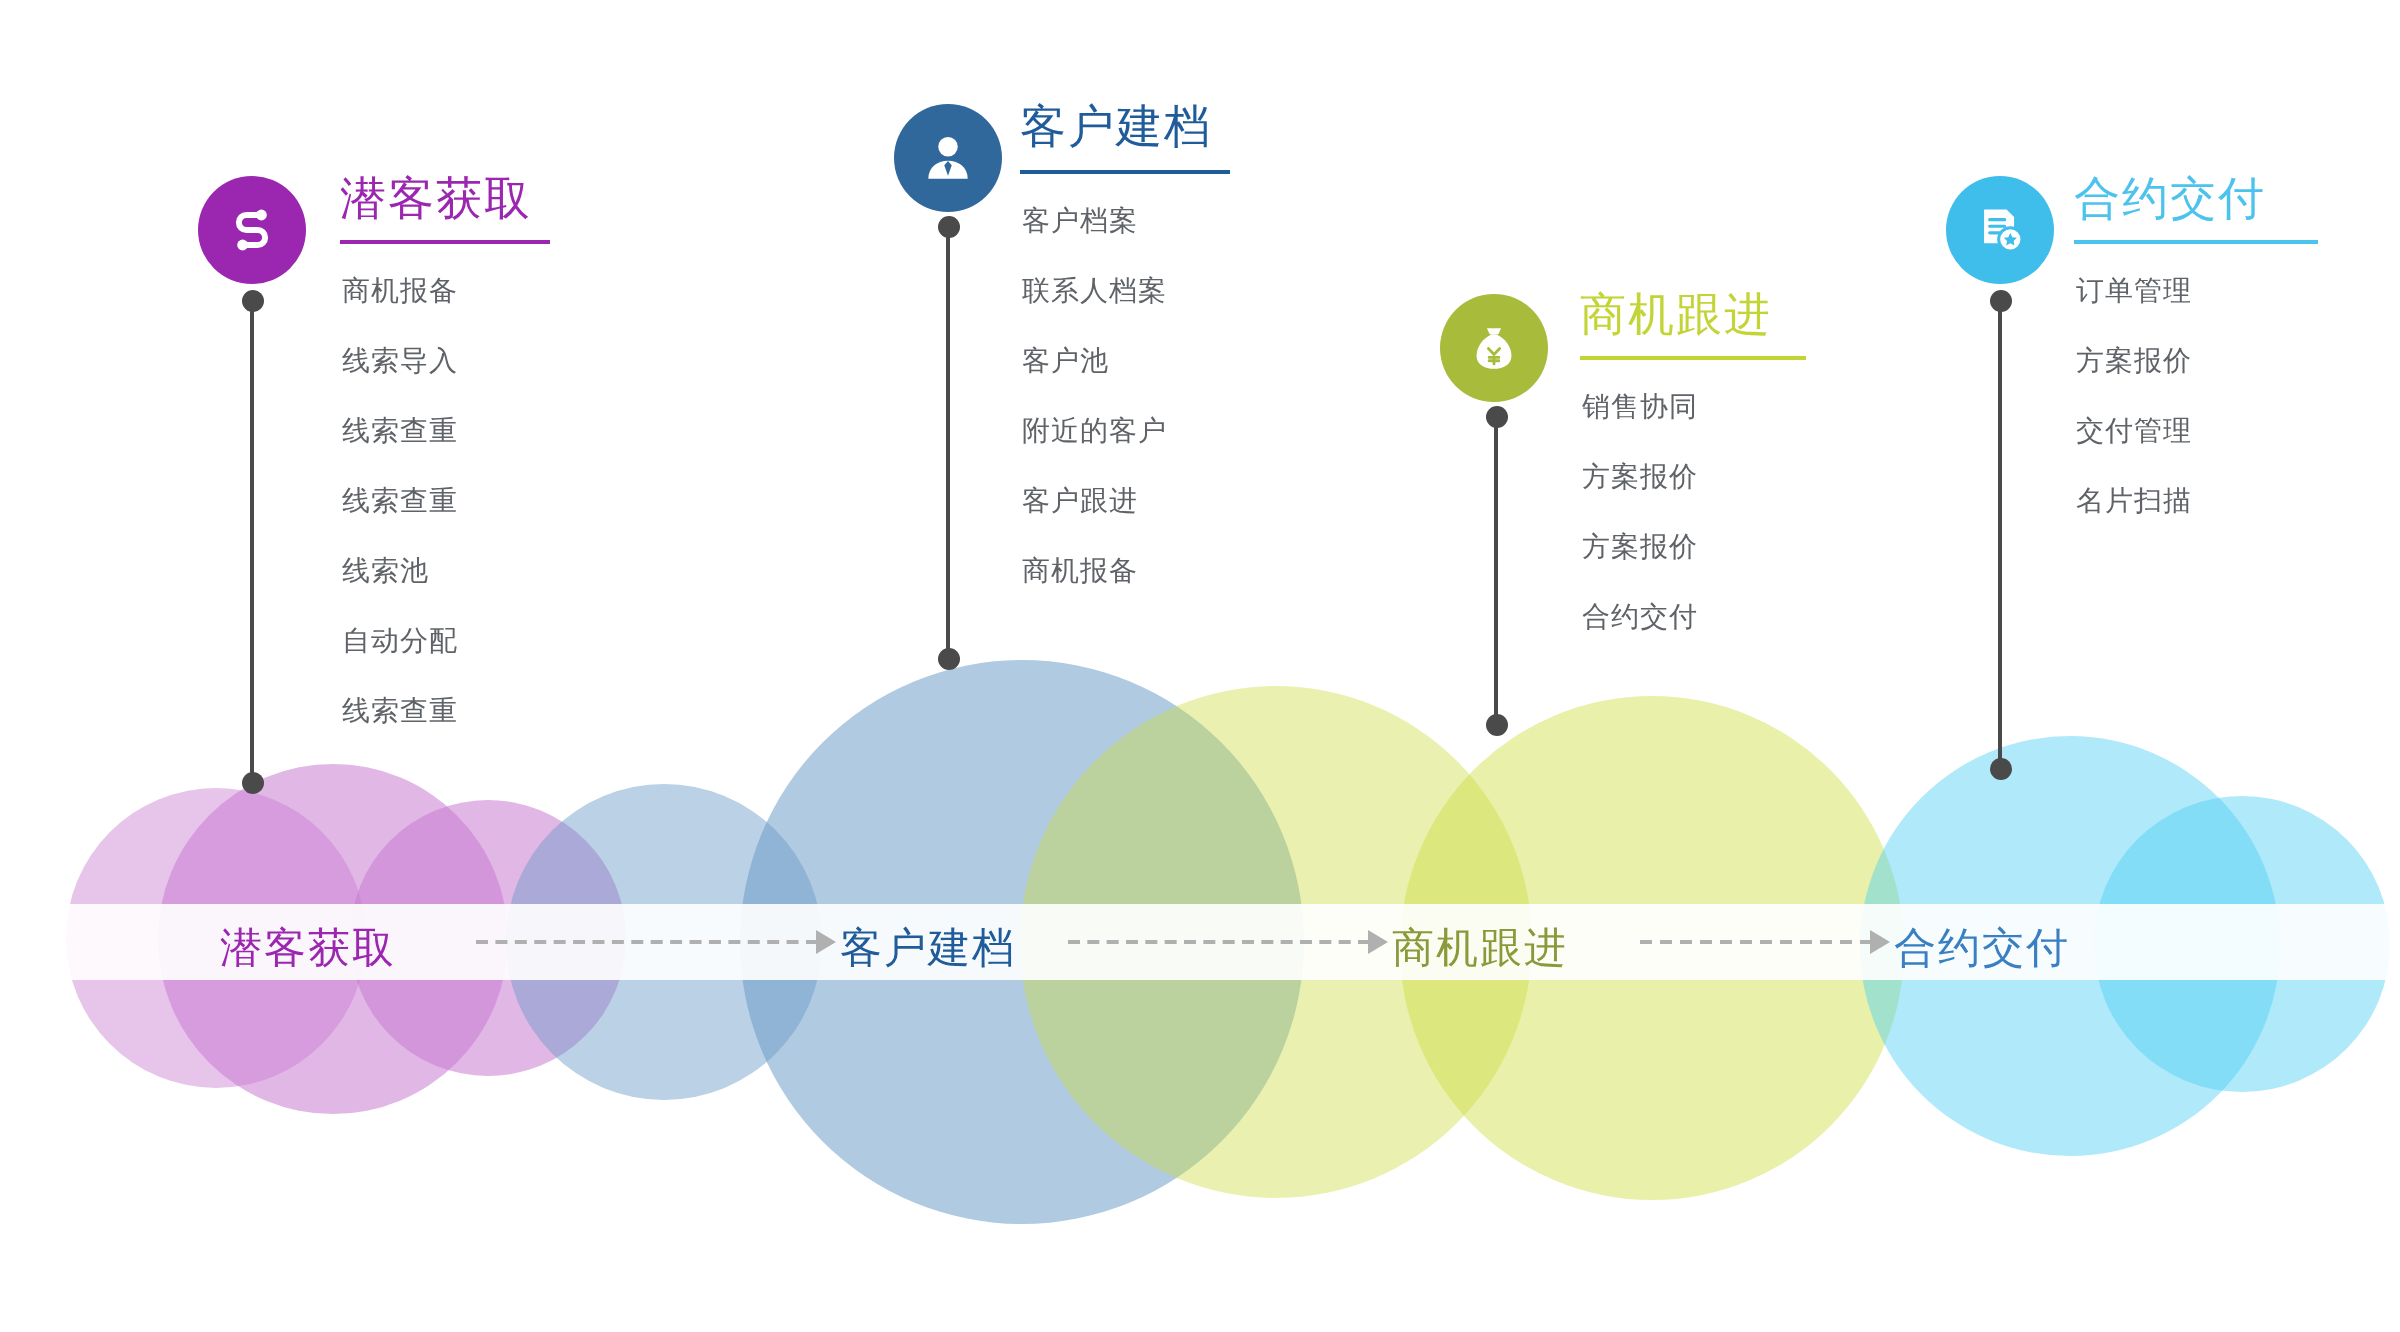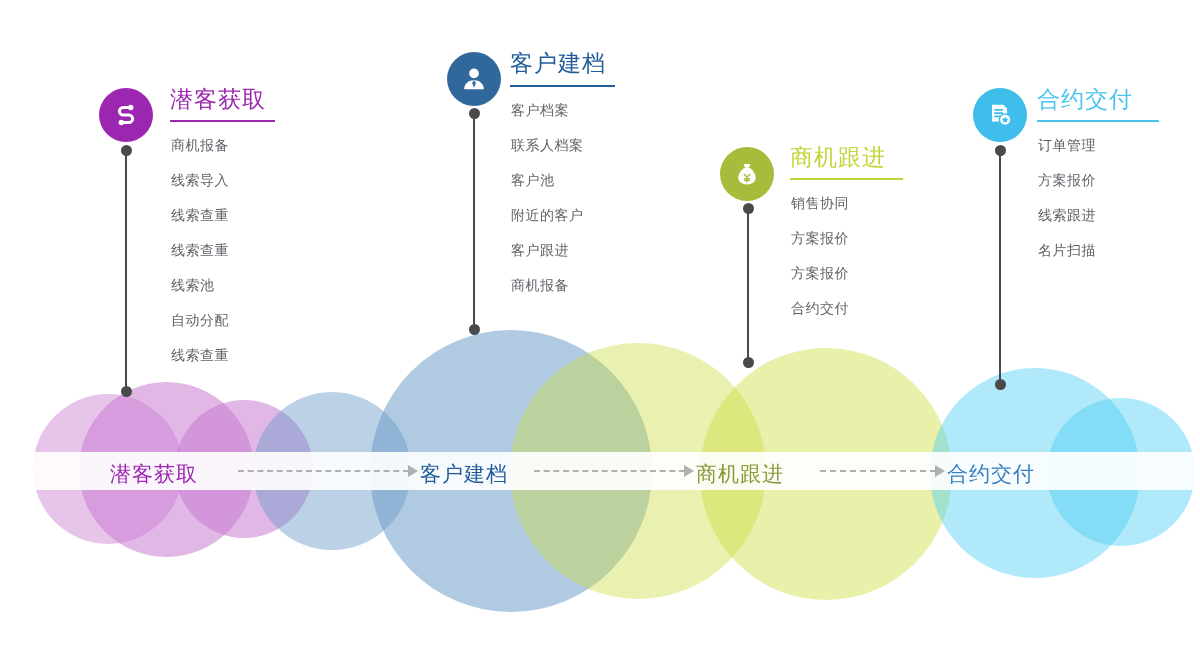--- a/index.html
+++ b/index.html
@@ -167,21 +167,21 @@
         <circle cx="21.5" cy="21" r="6.2" fill="#ffffff" stroke="#3fbdeb" stroke-width="1.6"></circle>
         <path d="M21.5 17.6 l1.1 2.2 2.4 .35 -1.75 1.7 .42 2.4 -2.17-1.13 -2.17 1.13
                  .42-2.4 -1.75-1.7 2.4-.35 z" fill="#3fbdeb"></path>
       </svg>
     </div>
     <div class="head" style="left:1037px;top:88px;color:#4cc3ed;">合约交付</div>
     <div class="head-rule" style="left:1037px;top:120px;width:122px;background:#4cc3ed;"></div>
     <div class="items" style="left:1038px;top:138px;">
       <div class="item">订单管理</div>
       <div class="item">方案报价</div>
-      <div class="item">线索跟进</div>
+      <div class="item">交付管理</div>
       <div class="item">名片扫描</div>
     </div>
   </div>
 
   <div class="strip"></div>
   <div class="flow">
     <div class="flow-label" style="left:110px;top:8px;color:#9b27b0;">潜客获取</div>
     <div class="arrow-wrap" style="left:238px;top:14px;width:180px;">
       <div class="dash"></div>
         <div class="tip"></div>

